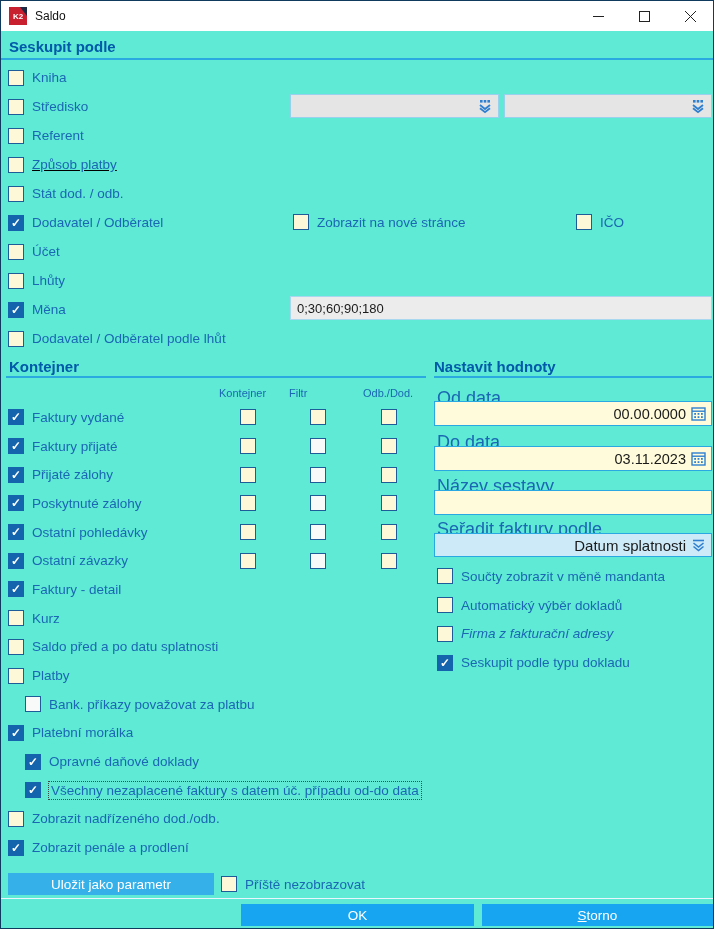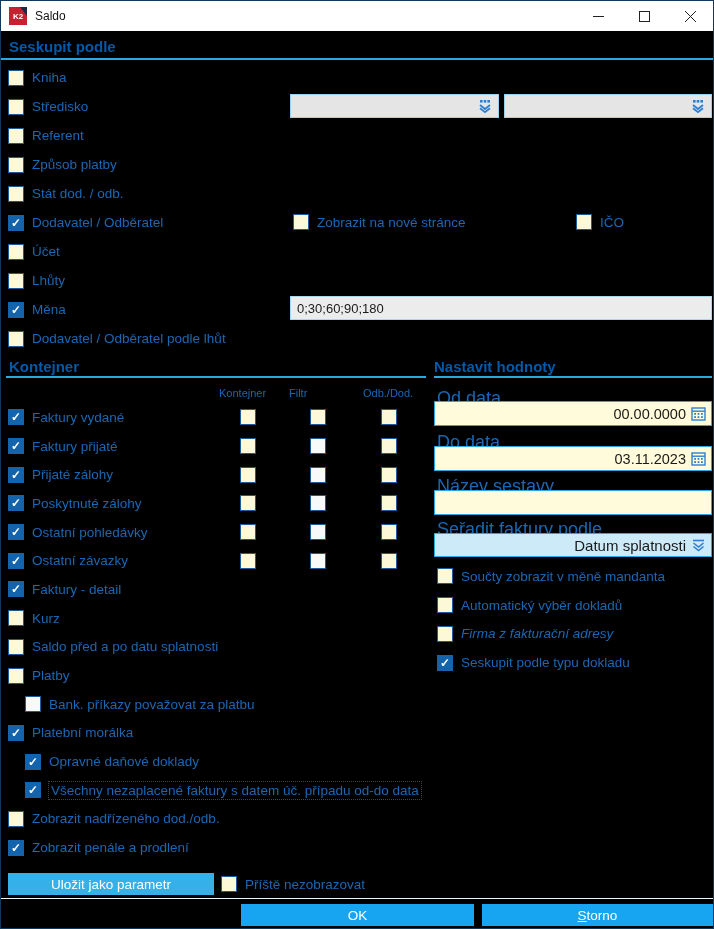--- a/index.html
+++ b/index.html
@@ -1,18 +1,18 @@
 <!DOCTYPE html>
 <html><head>
 <meta charset="utf-8">
 <style>
   html,body{margin:0;padding:0;background:#9a9a9a;}
   .window{
     position:relative;width:714px;height:929px;box-sizing:border-box;
-    border:1px solid #10395e;background:#000000;overflow:hidden;
+    border:1px solid #10395e;background:#5eead4;overflow:hidden;
     font-family:"Liberation Sans",sans-serif;
   }
   
   .titlebar{position:absolute;top:0;left:0;right:0;height:30px;background:#ffffff;
     display:flex;align-items:center;}
   .appicon{position:relative;width:18px;height:18px;margin-left:8px;background:#c8202f;
     display:flex;align-items:center;justify-content:center;flex:0 0 18px;}
   .appicon span{color:#fff;font-size:8px;font-weight:bold;}
   .appicon:after{content:"";position:absolute;top:0;right:0;width:0;height:0;
     border-top:9px solid #1d2a44;border-left:7px solid transparent;}
@@ -95,21 +95,21 @@
         <span class="clabel">Kniha</span>
       </div>
       <div class="crow" style="height: 29px;">
         <span class="cb"></span>
         <span class="clabel">Středisko</span>
       </div>
       <div class="crow" style="height: 29px;">
         <span class="cb"></span>
         <span class="clabel">Referent</span>
       </div>
-      <div class="crow" style="height: 29px;">
+      <div class="crow" style="height: 29px; text-decoration: underline;">
         <span class="cb"></span>
         <span class="clabel">Způsob platby</span>
       </div>
       <div class="crow" style="height: 29px;">
         <span class="cb"></span>
         <span class="clabel">Stát dod. / odb.</span>
       </div>
       <div class="crow" style="height: 29px;">
         <span class="cb checked">✓</span>
         <span class="clabel">Dodavatel / Odběratel</span>

